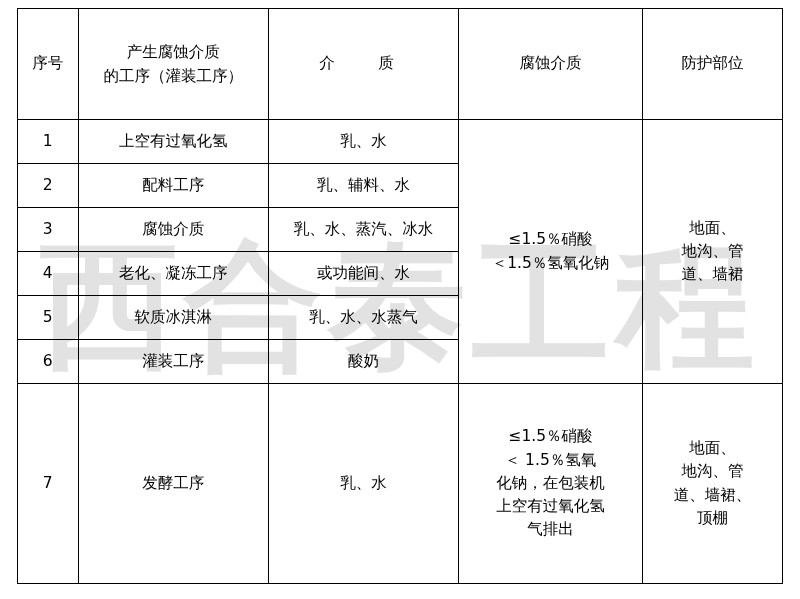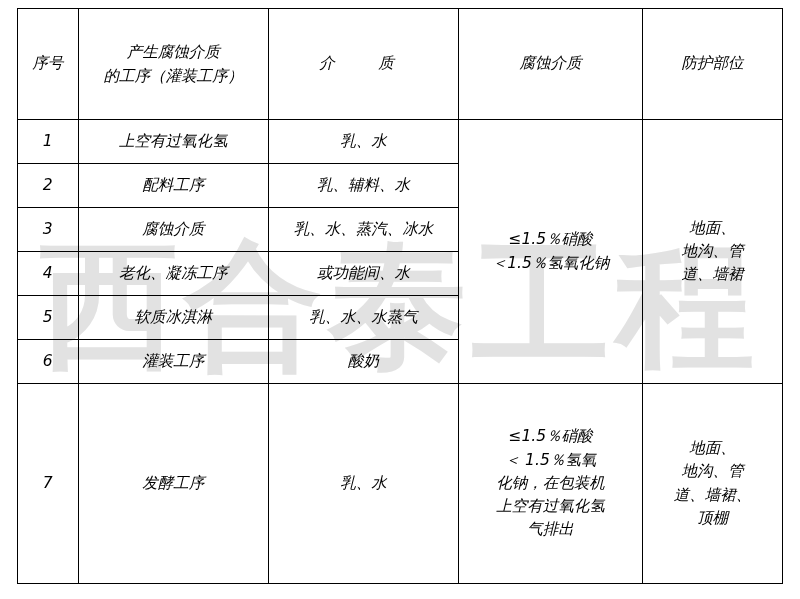--- a/index.html
+++ b/index.html
@@ -39,21 +39,20 @@
     font-family: "DejaVu Sans", "Liberation Sans", sans-serif;
   }
   table.doc {
     position: relative;
     z-index: 2;
     border-collapse: collapse;
     width: 766px;
     margin: 8px 17px 0 17px;
     background: transparent;
     table-layout: fixed;
-    font-style: italic;
   }
   table.doc td {
     border: 1px solid #000000;
     text-align: center;
     vertical-align: middle;
     font-size: 15.5px;
     line-height: 1.5;
     color: #000000;
     padding: 2px 4px;
     background: transparent;

